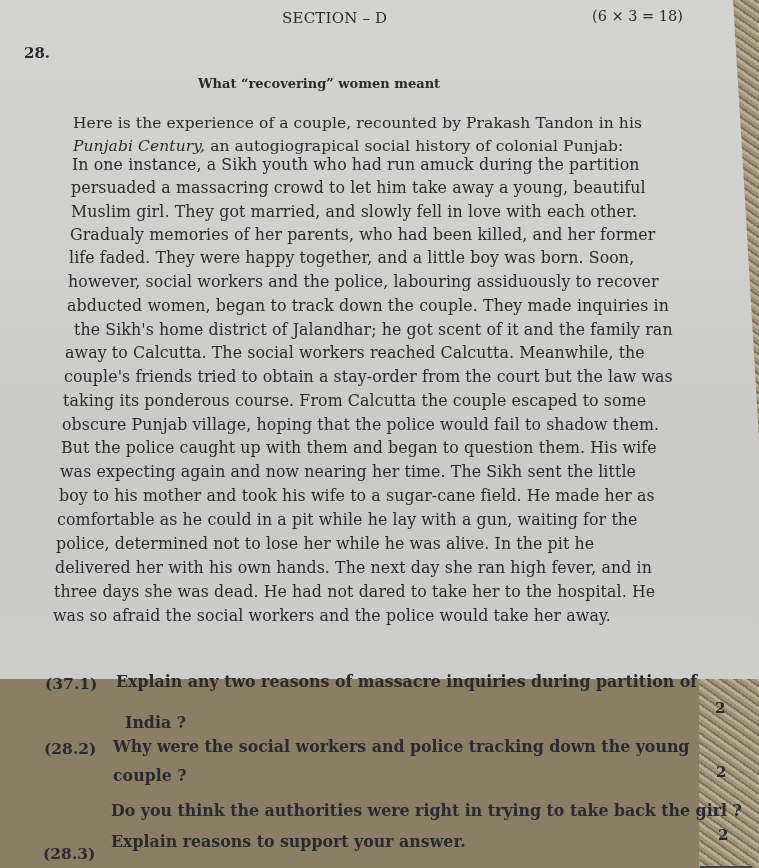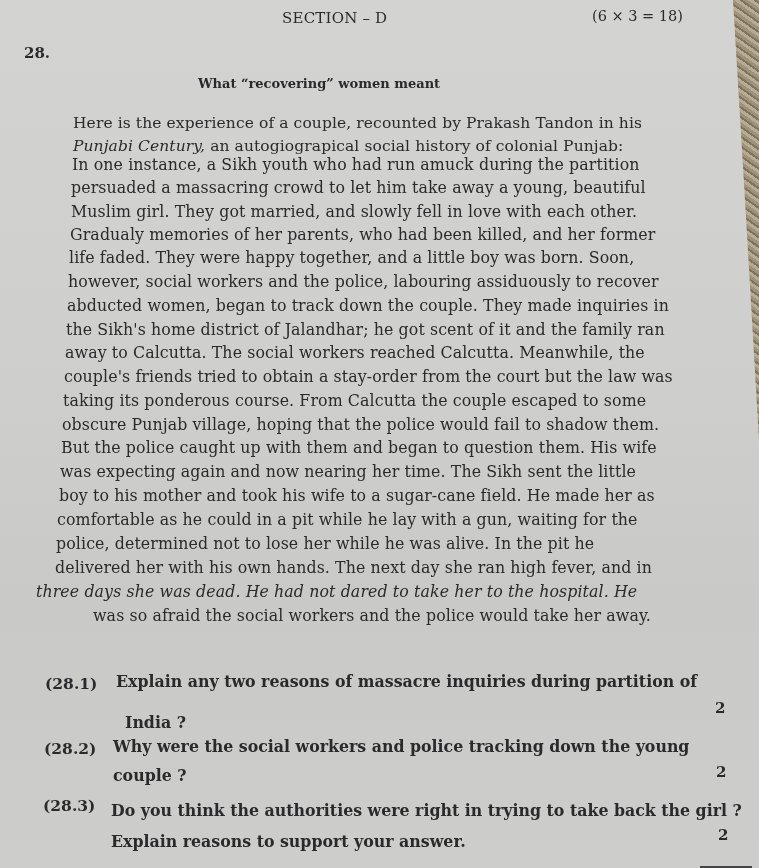--- a/index.html
+++ b/index.html
@@ -19,21 +19,21 @@
       position: absolute;
       top: 0; right: 0;
       width: 60px; height: 868px;
       background:
         repeating-linear-gradient(35deg, #9e927a 0 3px, #b8ad92 3px 6px, #7d735e 6px 8px),
         #8a7f66;
     }
     .paper {
       position: absolute;
       top: 0; left: 0;
-      width: 759px; height: 868px;
+      width: 759px; height: 679px;
       background: linear-gradient(180deg, #d3d3d2 0%, #cfcfcd 40%, #c9c9c7 70%, #cdcdcb 100%);
       clip-path: polygon(0 0, 733px 0, 745px 200px, 759px 440px, 759px 868px, 0 868px);
     }
     .line {
       position: absolute;
       white-space: nowrap;
       font-size: 15.5px;
       letter-spacing: 0.1px;
     }
     .section-title {
@@ -113,50 +113,50 @@
   <div class="line intro" style="top:114px; left:73px;">Here is the experience of a couple, recounted by Prakash Tandon in his</div>
 
   <div>
     <div class="line passage-line" style="top:155px; left:72px;">In one instance, a Sikh youth who had run amuck during the partition</div>
     <div class="line passage-line" style="top:178px; left:71px;">persuaded a massacring crowd to let him take away a young, beautiful</div>
     <div class="line passage-line" style="top:202px; left:71px;">Muslim girl. They got married, and slowly fell in love with each other.</div>
     <div class="line passage-line" style="top:225px; left:70px;">Gradualy memories of her parents, who had been killed, and her former</div>
     <div class="line passage-line" style="top:248px; left:69px;">life faded. They were happy together, and a little boy was born. Soon,</div>
     <div class="line passage-line" style="top:272px; left:68px;">however, social workers and the police, labouring assiduously to recover</div>
     <div class="line passage-line" style="top:296px; left:67px;">abducted women, began to track down the couple. They made inquiries in</div>
-    <div class="line passage-line" style="top:320px; left:66px;">the Sikh's home district of Jalandhar; he got scent of it and the family ran</div>
+    <div class="line passage-line" style="top:320px; left:74px;">the Sikh's home district of Jalandhar; he got scent of it and the family ran</div>
     <div class="line passage-line" style="top:343px; left:65px;">away to Calcutta. The social workers reached Calcutta. Meanwhile, the</div>
     <div class="line passage-line" style="top:367px; left:64px;">couple's friends tried to obtain a stay-order from the court but the law was</div>
     <div class="line passage-line" style="top:391px; left:63px;">taking its ponderous course. From Calcutta the couple escaped to some</div>
     <div class="line passage-line" style="top:415px; left:62px;">obscure Punjab village, hoping that the police would fail to shadow them.</div>
     <div class="line passage-line" style="top:438px; left:61px;">But the police caught up with them and began to question them. His wife</div>
     <div class="line passage-line" style="top:462px; left:60px;">was expecting again and now nearing her time. The Sikh sent the little</div>
     <div class="line passage-line" style="top:486px; left:59px;">boy to his mother and took his wife to a sugar-cane field. He made her as</div>
     <div class="line passage-line" style="top:510px; left:57px;">comfortable as he could in a pit while he lay with a gun, waiting for the</div>
     <div class="line passage-line" style="top:534px; left:56px;">police, determined not to lose her while he was alive. In the pit he</div>
     <div class="line passage-line" style="top:558px; left:55px;">delivered her with his own hands. The next day she ran high fever, and in</div>
-    <div class="line passage-line" style="top:582px; left:36px;font-style:italic;">three days she was dead. He had not dared to take her to the hospital. He</div>
-    <div class="line passage-line" style="top:606px; left:53px;margin-left:40px;">was so afraid the social workers and the police would take her away.</div>
+    <div class="line passage-line" style="top:582px; left:54px;">three days she was dead. He had not dared to take her to the hospital. He</div>
+    <div class="line passage-line" style="top:606px; left:53px;">was so afraid the social workers and the police would take her away.</div>
   </div>
 
   <div>
-    <div class="sub-num" style="top:674px; left:45px;">(28.1)</div>
+    <div class="sub-num" style="top:674px; left:45px;">(37.1)</div>
     <div class="sub-text" style="top:672px; left:116px;">Explain any two reasons of massacre inquiries during partition of</div>
     <div class="sub-text" style="top:713px; left:116px;margin-left:9px;">India ?</div>
     <div class="sub-marks" style="top:699px; left:715px;">2</div>
   </div>
 
   <div>
     <div class="sub-num" style="top:739px; left:44px;">(28.2)</div>
     <div class="sub-text" style="top:737px; left:113px;">Why were the social workers and police tracking down the young</div>
     <div class="sub-text" style="top:766px; left:113px;">couple ?</div>
     <div class="sub-marks" style="top:763px; left:716px;">2</div>
   </div>
 
   <div>
-    <div class="sub-num" style="top:796px; left:43px;">(28.3)</div>
+    <div class="sub-num" style="top:844px; left:43px;">(28.3)</div>
     <div class="sub-text" style="top:801px; left:111px;">Do you think the authorities were right in trying to take back the girl ?</div>
     <div class="sub-text" style="top:832px; left:111px;">Explain reasons to support your answer.</div>
     <div class="sub-marks" style="top:826px; left:718px;">2</div>
   </div>
 
   <div class="bottom-rule"></div>
 </div>
 
 </body></html>

